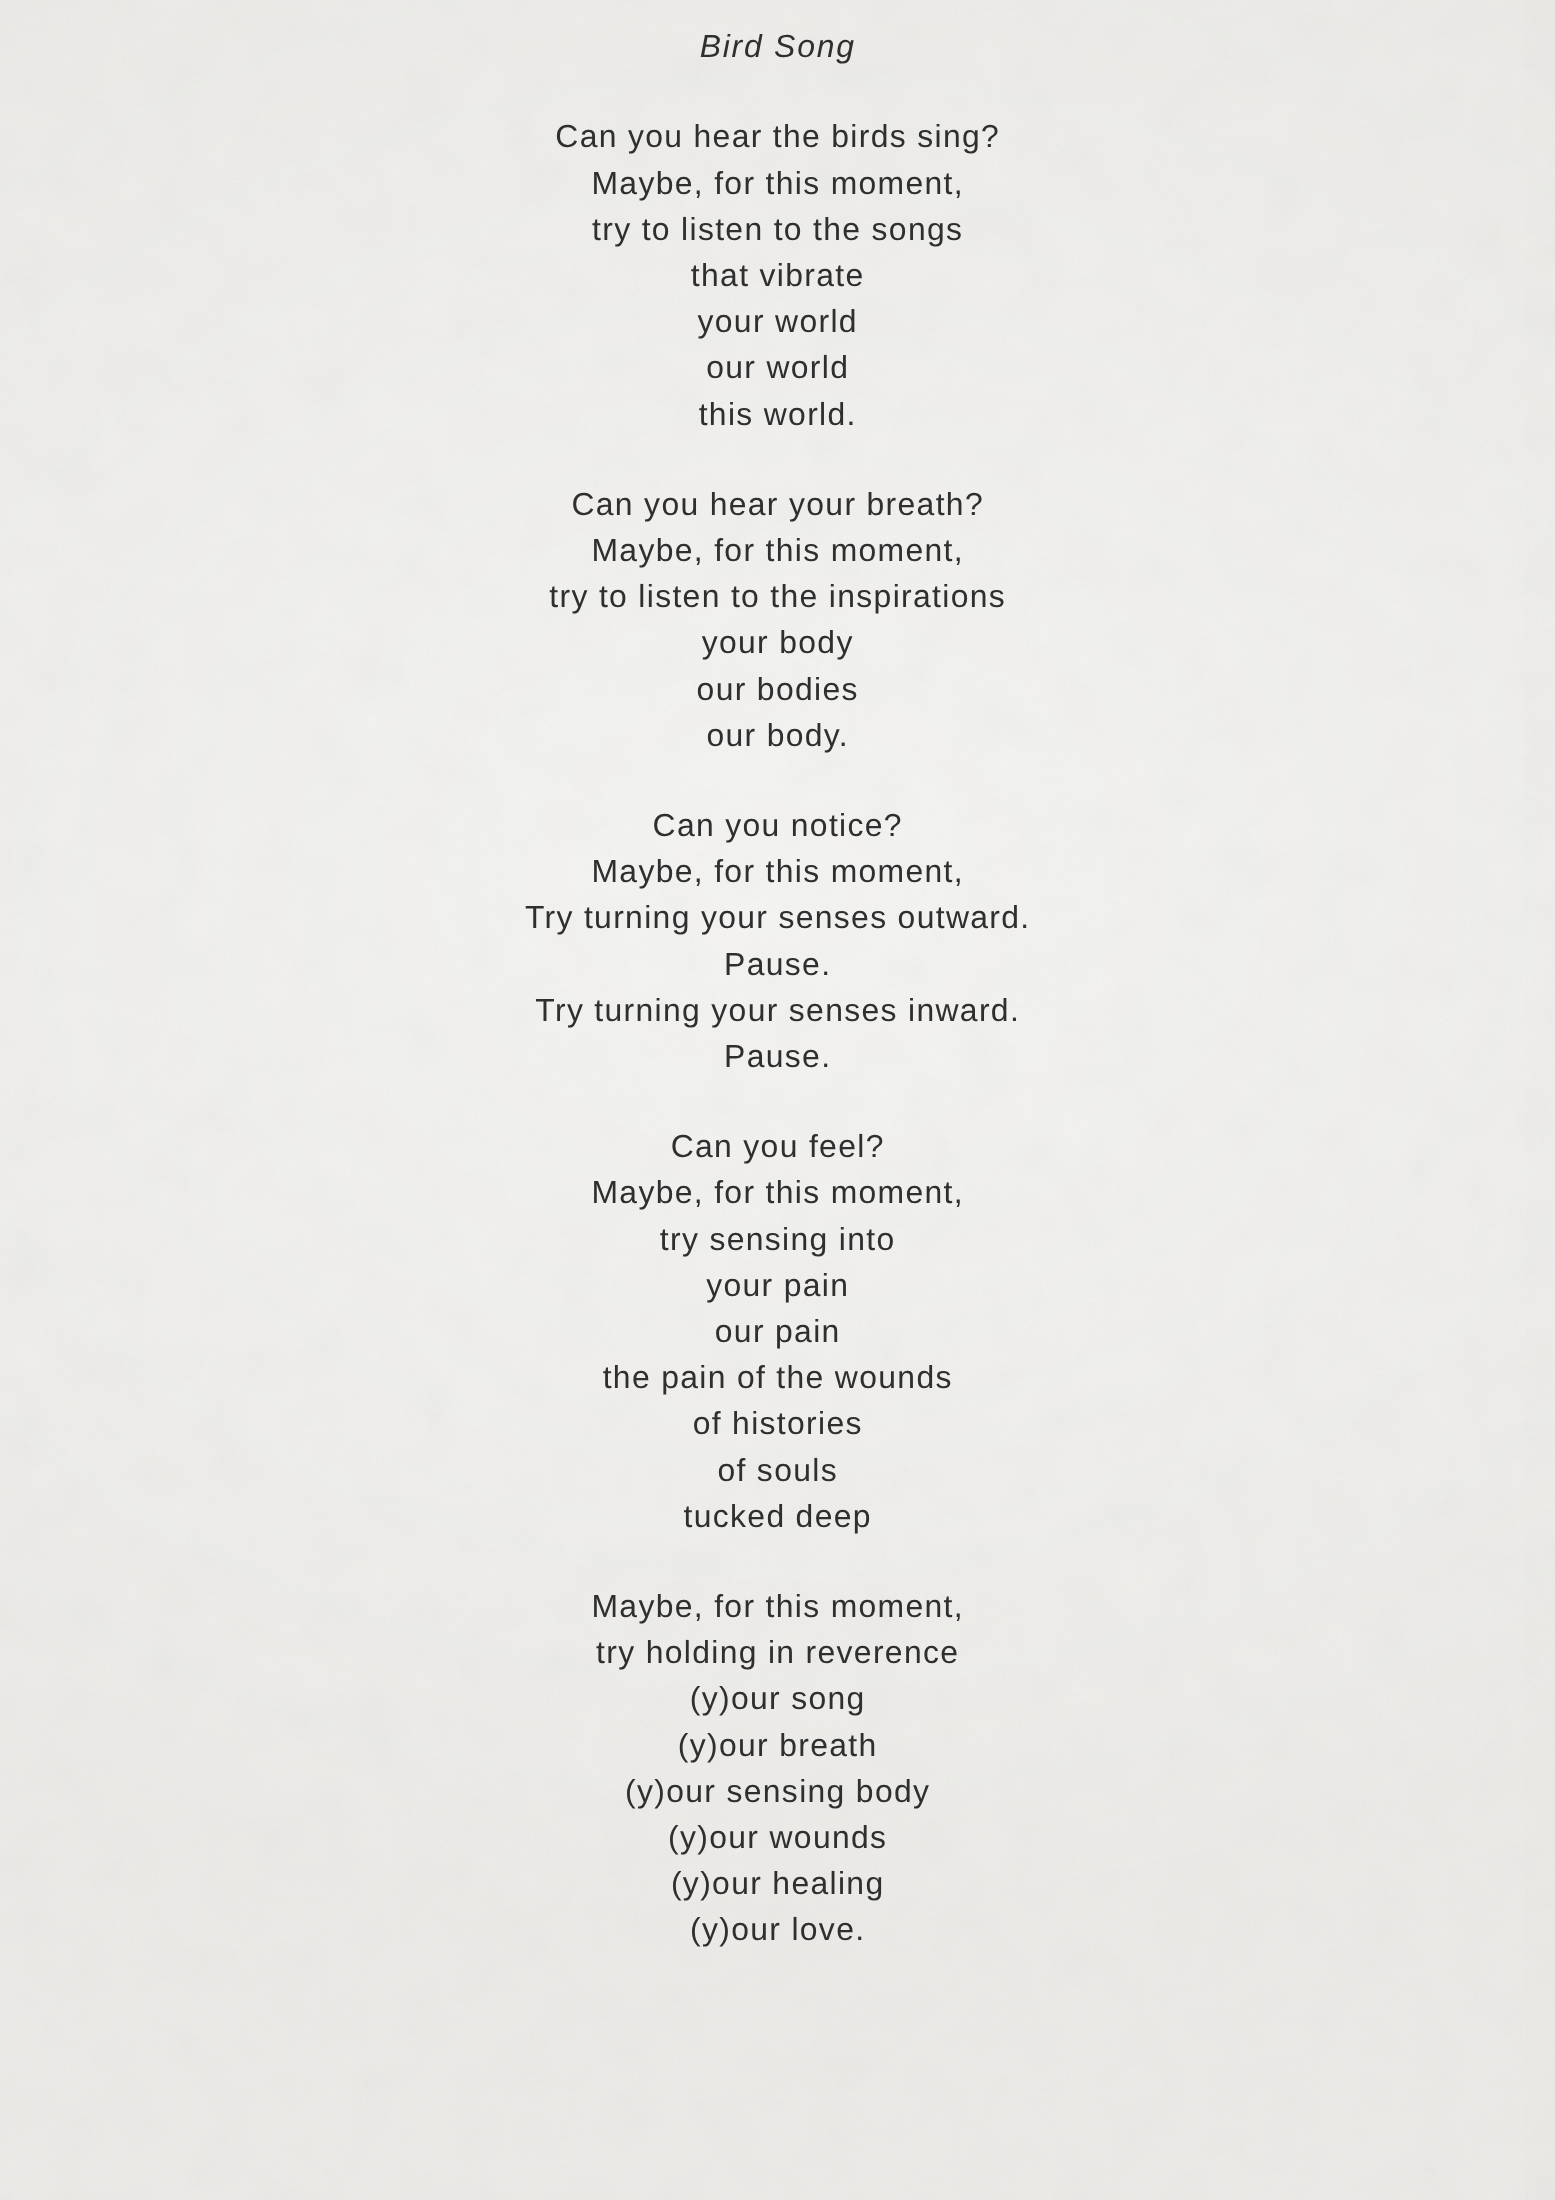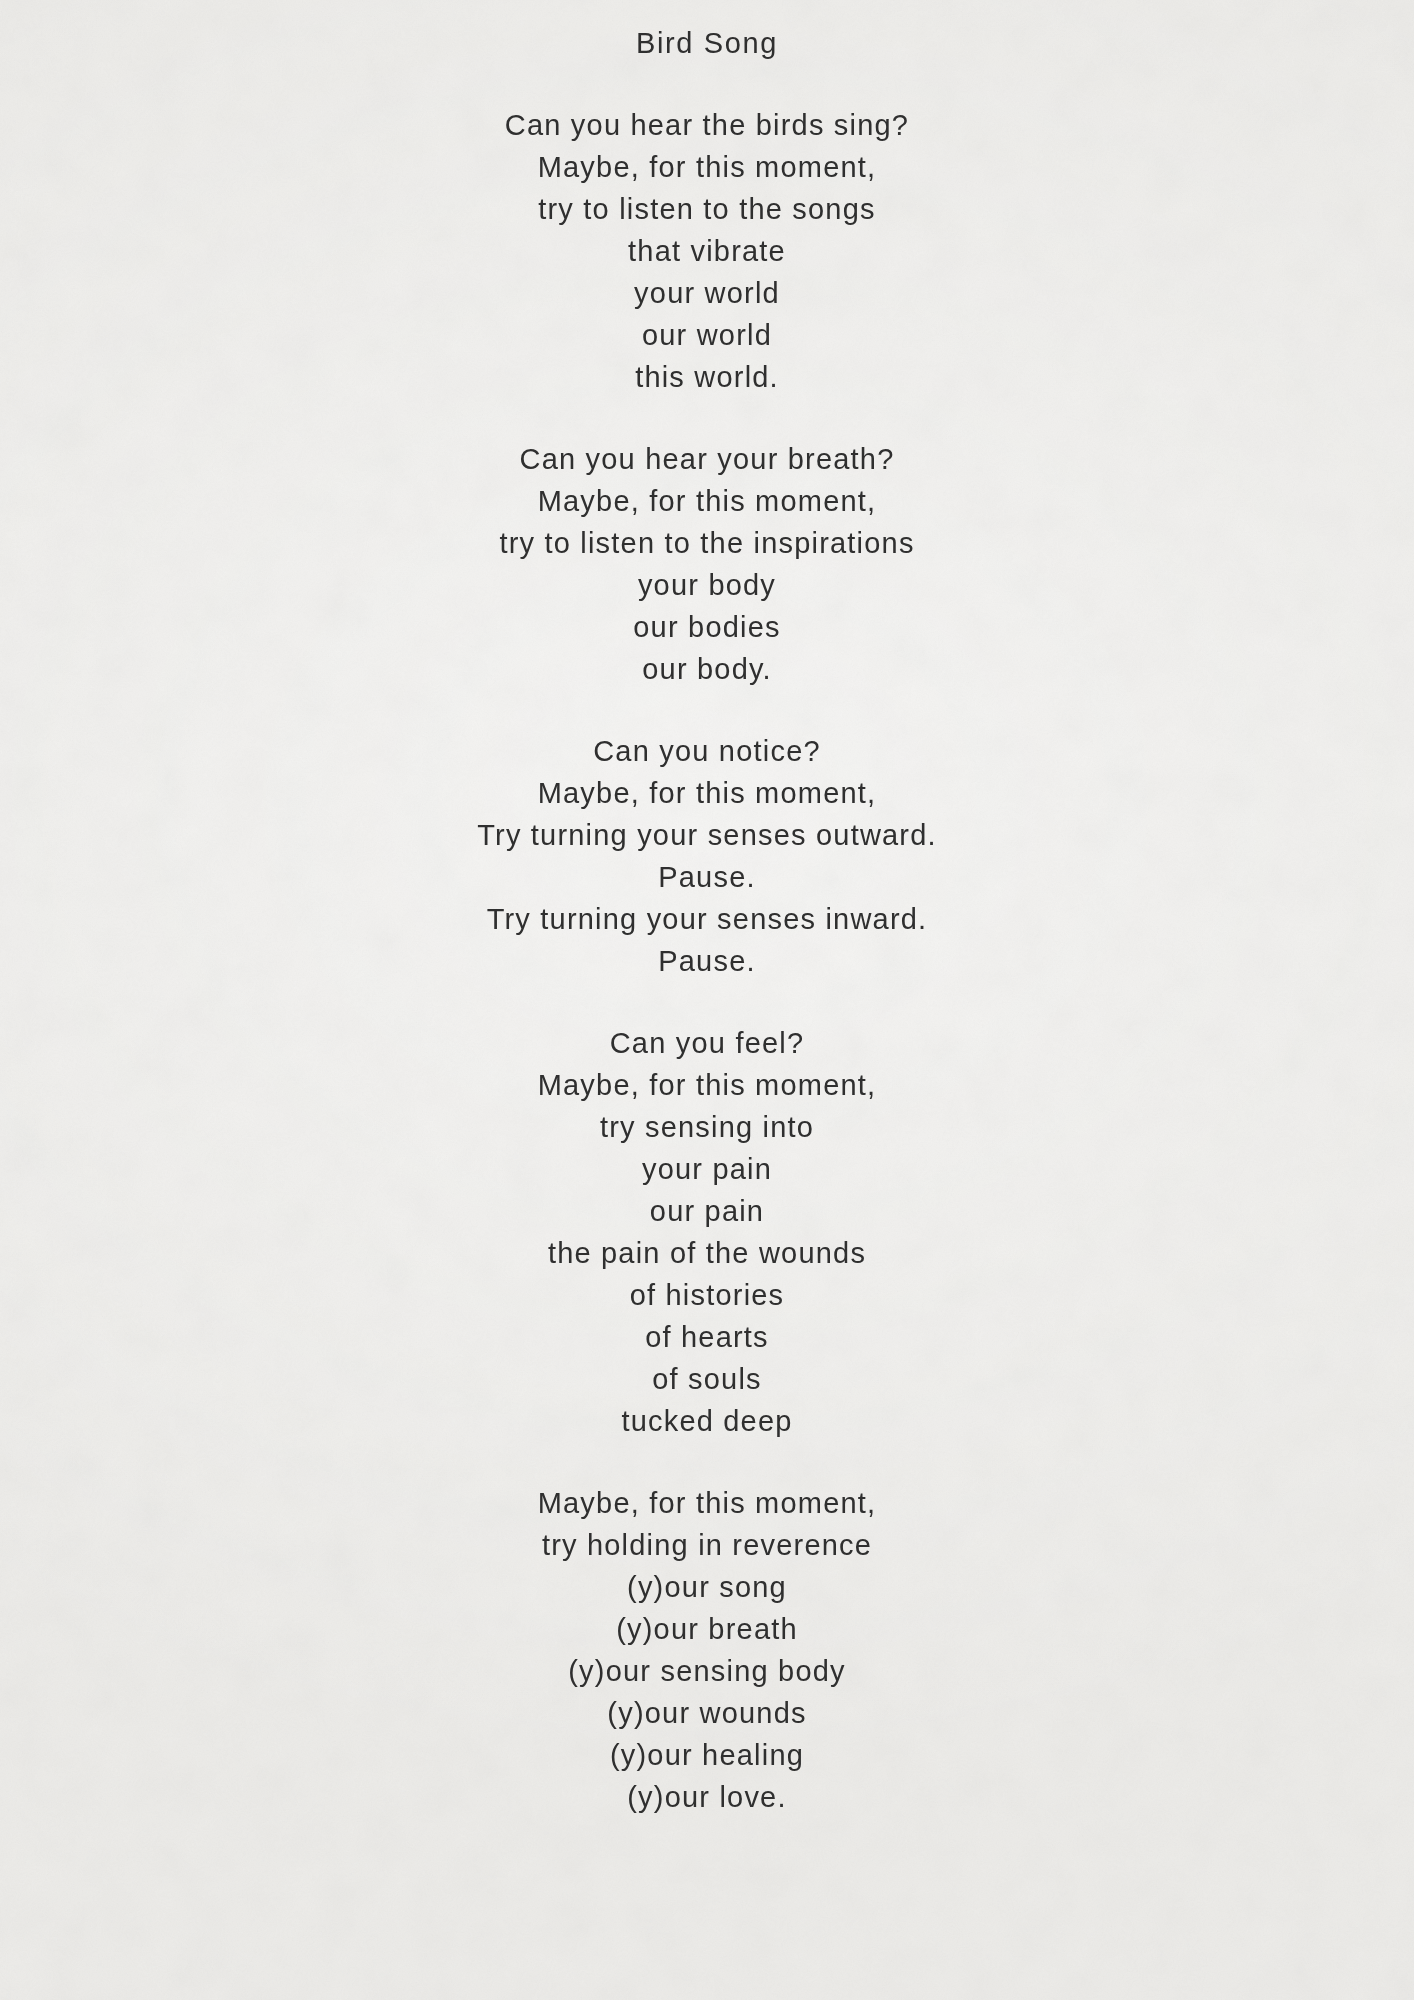--- a/index.html
+++ b/index.html
@@ -38,20 +38,21 @@
     font-size: 29px;
     font-weight: 300;
     letter-spacing: 1.2px;
     line-height: 42px;
   }
   .poem-title {
     margin: 0;
     padding-top: 22px;
     font-size: 29px;
     font-weight: 300;
+    font-style: italic;
     letter-spacing: 1.6px;
     line-height: 42px;
   }
   .stanza { margin-top: 40px; }
   .line { white-space: pre; }
 </style>
 </head>
 <body>
 
 <div class="page">
@@ -98,21 +99,20 @@
           <div class="line">Pause.</div>
         </div>
         <div class="stanza">
           <div class="line">Can you feel?</div>
           <div class="line">Maybe, for this moment,</div>
           <div class="line">try sensing into</div>
           <div class="line">your pain</div>
           <div class="line">our pain</div>
           <div class="line">the pain of the wounds</div>
           <div class="line">of histories</div>
-          <div class="line">of hearts</div>
           <div class="line">of souls</div>
           <div class="line">tucked deep</div>
         </div>
         <div class="stanza">
           <div class="line">Maybe, for this moment,</div>
           <div class="line">try holding in reverence</div>
           <div class="line">(y)our song</div>
           <div class="line">(y)our breath</div>
           <div class="line">(y)our sensing body</div>
           <div class="line">(y)our wounds</div>

